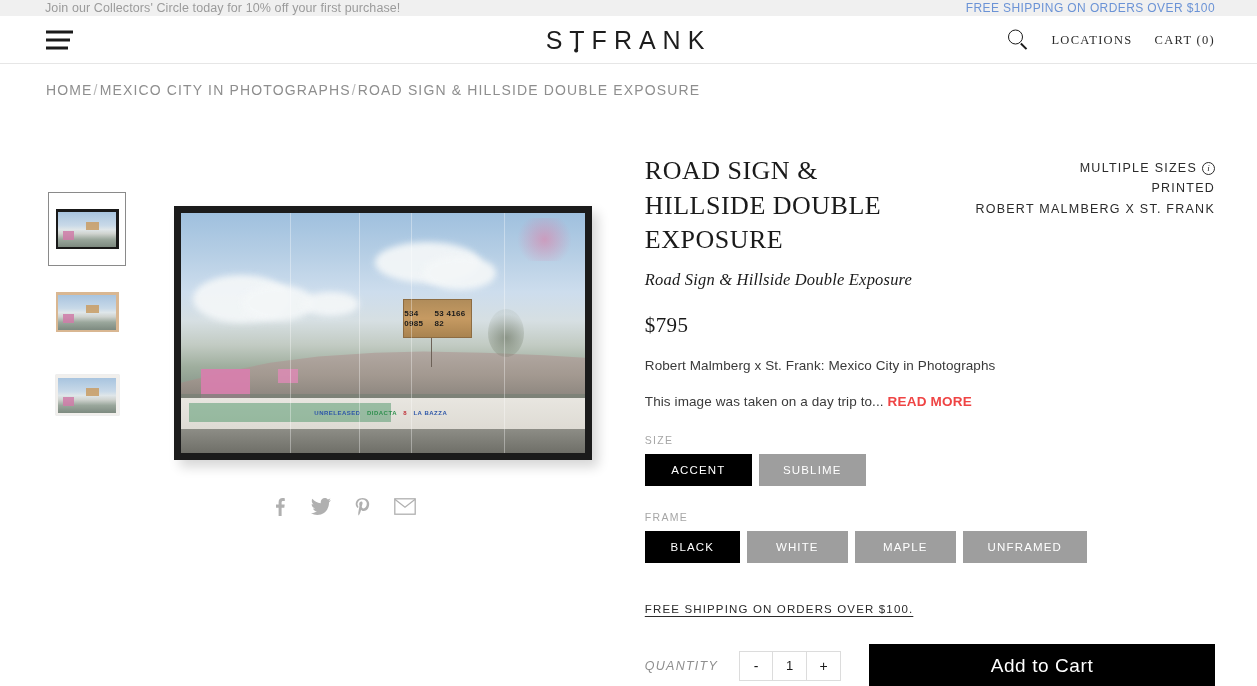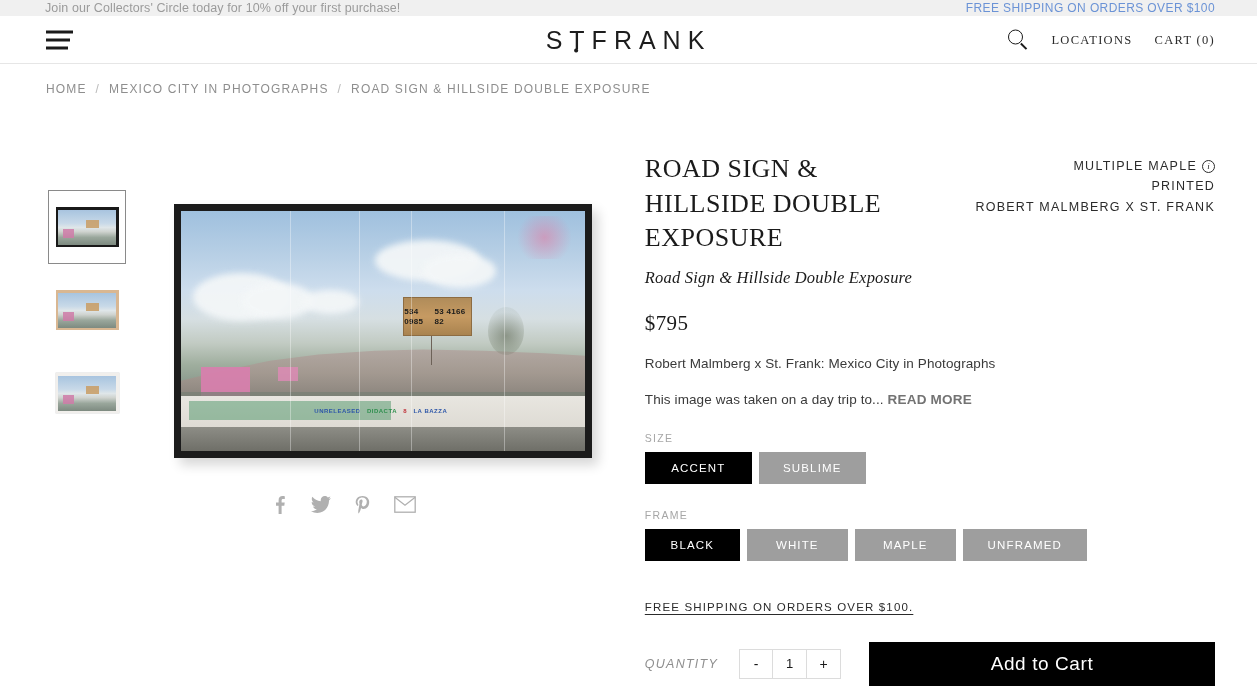--- a/index.html
+++ b/index.html
@@ -69,22 +69,22 @@
     background: #1a1a1a; transform: rotate(45deg); transform-origin: left center;
   }
   .nav-link {
     font-size: 12.5px; letter-spacing: 1.3px; color: #2b2b2b;
     text-decoration: none; white-space: nowrap; font-family: Liberation Serif, serif;
   }
 
   
   .breadcrumb {
     padding: 18px 16px 0 46px;
-    font-size: 12px; letter-spacing: 1.15px; color: #8e8e8e;
-    display: flex; align-items: center; gap: 9px; white-space: nowrap;
+    font-size: 14px; letter-spacing: 1.15px; color: #8e8e8e;
+    display: flex; align-items: center; gap: 1px; white-space: nowrap;
   }
   .breadcrumb a { color: #8e8e8e; text-decoration: none; }
   .breadcrumb .sep { color: #b9b9b9; }
   .breadcrumb .current { color: #8e8e8e; }
 
   
   .main {
     display: flex;
     padding: 0 42px 0 46px;
   }
@@ -258,21 +258,21 @@
     font-family: "Liberation Serif", serif;
     font-size: 21px; color: #1a1a1a; margin-top: 23px; letter-spacing: .4px;
   }
   .collection {
     font-size: 13.5px; color: #3a3a3a; margin-top: 20px; letter-spacing: .1px;
   }
   .desc {
     font-size: 13.5px; color: #3a3a3a; margin-top: 21px; letter-spacing: .1px;
   }
   .desc .read-more {
-    font-weight: bold; color: #737373; letter-spacing: .2px; cursor: pointer;
+    font-weight: bold; color: #ef4444; letter-spacing: .2px; cursor: pointer;
   }
 
   .opt-label {
     font-size: 10.5px; letter-spacing: 1.3px; color: #a6a6a6; margin-top: 25px;
   }
   .opt-row { display: flex; gap: 7px; margin-top: 8px; }
   .opt-btn {
     height: 32px; border: none; cursor: pointer;
     color: #fff; font-size: 11.5px; letter-spacing: 1.15px;
     font-family: "Liberation Sans", sans-serif;
@@ -440,21 +440,21 @@
       </span>
     </div>
   </div>
 
   <div class="col-right">
 
     <div class="title-row">
       <h1 class="prod-title">ROAD SIGN &amp; HILLSIDE DOUBLE EXPOSURE</h1>
       <div class="meta">
         <div class="meta-line-1">
-          <span>MULTIPLE MAPLE</span>
+          <span>MULTIPLE SIZES</span>
           <span class="info-icon">i</span>
         </div>
         <div>PRINTED</div>
         <div>ROBERT MALMBERG X ST. FRANK</div>
       </div>
     </div>
 
     <div class="subtitle">Road Sign &amp; Hillside Double Exposure</div>
     <div class="price">$795</div>
     <div class="collection">Robert Malmberg x St. Frank: Mexico City in Photographs</div>

